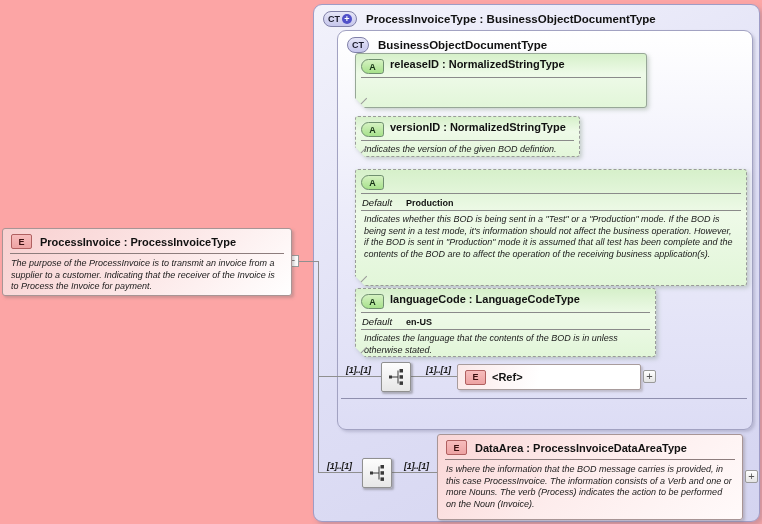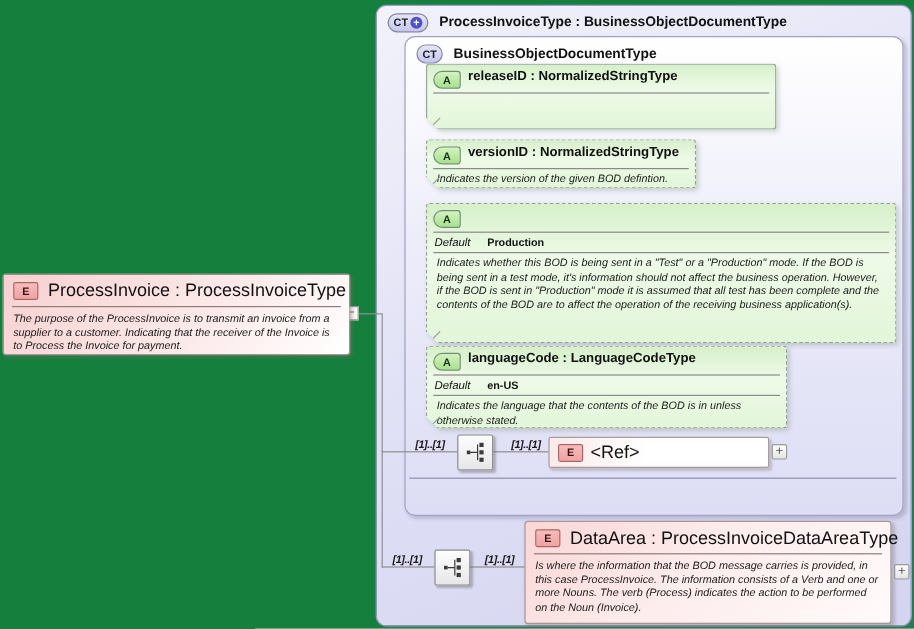--- a/index.html
+++ b/index.html
@@ -1,31 +1,31 @@
 <!DOCTYPE html>
 <html><head>
 <meta charset="utf-8">
 <style>
   html,body{margin:0;padding:0;background:#fff;}
-  .canvas{position:relative;width:762px;height:524px;background:#15803d;
+  .canvas{position:relative;width:762px;height:524px;background:#fca5a5;
           font-family:"Liberation Sans",sans-serif;overflow:hidden;color:#111;}
 
   
   .ln{position:absolute;background:#8f8f8f;}
 
   
   .elem-root{position:absolute;left:2px;top:228px;width:288px;height:66px;
     border:1px solid #a89595;border-radius:3px;
     background:linear-gradient(135deg,#f8d0d0 0%,#fce8e8 55%,#ffffff 100%);
     box-shadow:2px 2px 3px rgba(120,110,110,.35);}
   .elem-header{display:flex;align-items:center;gap:8px;padding:5px 8px 3px;}
   .e-badge{flex:0 0 auto;width:19px;height:13px;border:1px solid #b06060;border-radius:2px;
     background:linear-gradient(#f7bcbc,#eda3a3);color:#3a1010;font-size:9px;font-weight:bold;
     display:flex;align-items:center;justify-content:center;}
-  .box-title{font-size:15px;font-weight:normal;white-space:nowrap;}
+  .box-title{font-size:11px;font-weight:bold;white-space:nowrap;}
   .box-sep{height:1px;background:#8d7d7d;margin:1px 7px 2px;}
   .note{font-style:italic;font-size:9px;line-height:11.5px;color:#1a1a1a;padding:2px 8px;}
 
   
   .outer-ct{position:absolute;left:313px;top:4px;width:445px;height:516px;
     border:1px solid #9e9cc6;border-radius:9px;
     background:linear-gradient(155deg,#f2f2fb 0%,#dedef5 55%,#d4d4f0 100%);
     box-shadow:3px 3px 5px rgba(110,110,140,.35);}
   .ct-header{display:flex;align-items:center;gap:9px;padding:6px 9px;}
   .ct-badge{flex:0 0 auto;height:14px;border:1px solid #8080a8;border-radius:8px;
@@ -78,21 +78,21 @@
   #card-app-right{left:426px;top:365px;}
   #card-data-left{left:327px;top:461px;}
   #card-data-right{left:404px;top:461px;}
 
   
   .ref-box{position:absolute;left:457px;top:364px;width:184px;height:26px;box-sizing:border-box;
     border:1px solid #a89c9c;border-radius:2px;
     background:linear-gradient(100deg,#fbe9e9 0%,#ffffff 45%);
     box-shadow:2px 2px 2px rgba(120,110,110,.3);
     display:flex;align-items:center;gap:6px;padding:0 7px;}
-  .ref-name{font-size:15px;font-weight:normal;width:56px;}
+  .ref-name{font-size:11px;font-weight:bold;width:56px;}
   .ref-type{font-size:11px;font-weight:bold;}
 
   .plus-btn{position:absolute;width:13px;height:13px;box-sizing:border-box;border:1px solid #9a9a9a;
     border-radius:2px;background:linear-gradient(#ffffff,#e4e4e4);color:#555;
     font-size:11px;line-height:11px;text-align:center;cursor:pointer;}
   #plus-app{left:643px;top:370px;}
   #plus-data{left:745px;top:470px;}
 
   .collapse-btn{position:absolute;left:286px;top:255px;width:13px;height:12px;box-sizing:border-box;
     border:1px solid #999;background:#fbfbfb;color:#444;font-size:10px;line-height:9px;

